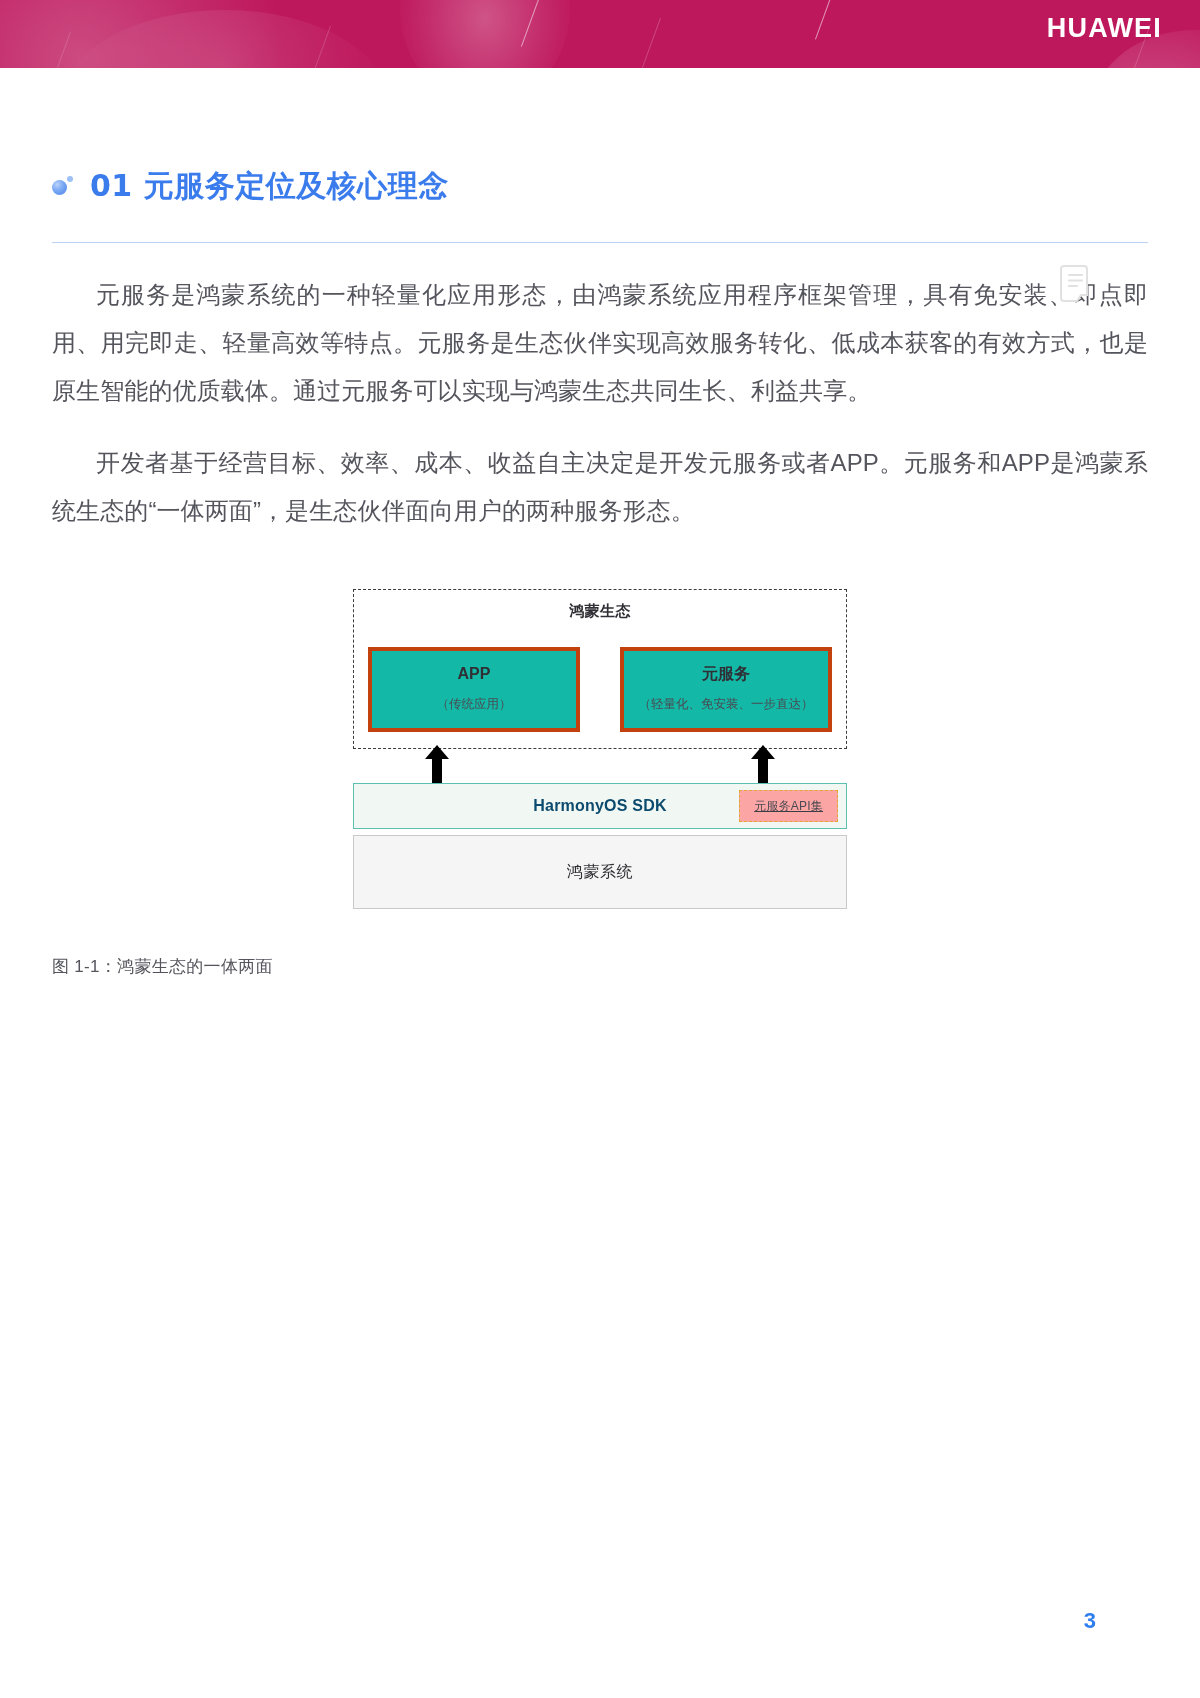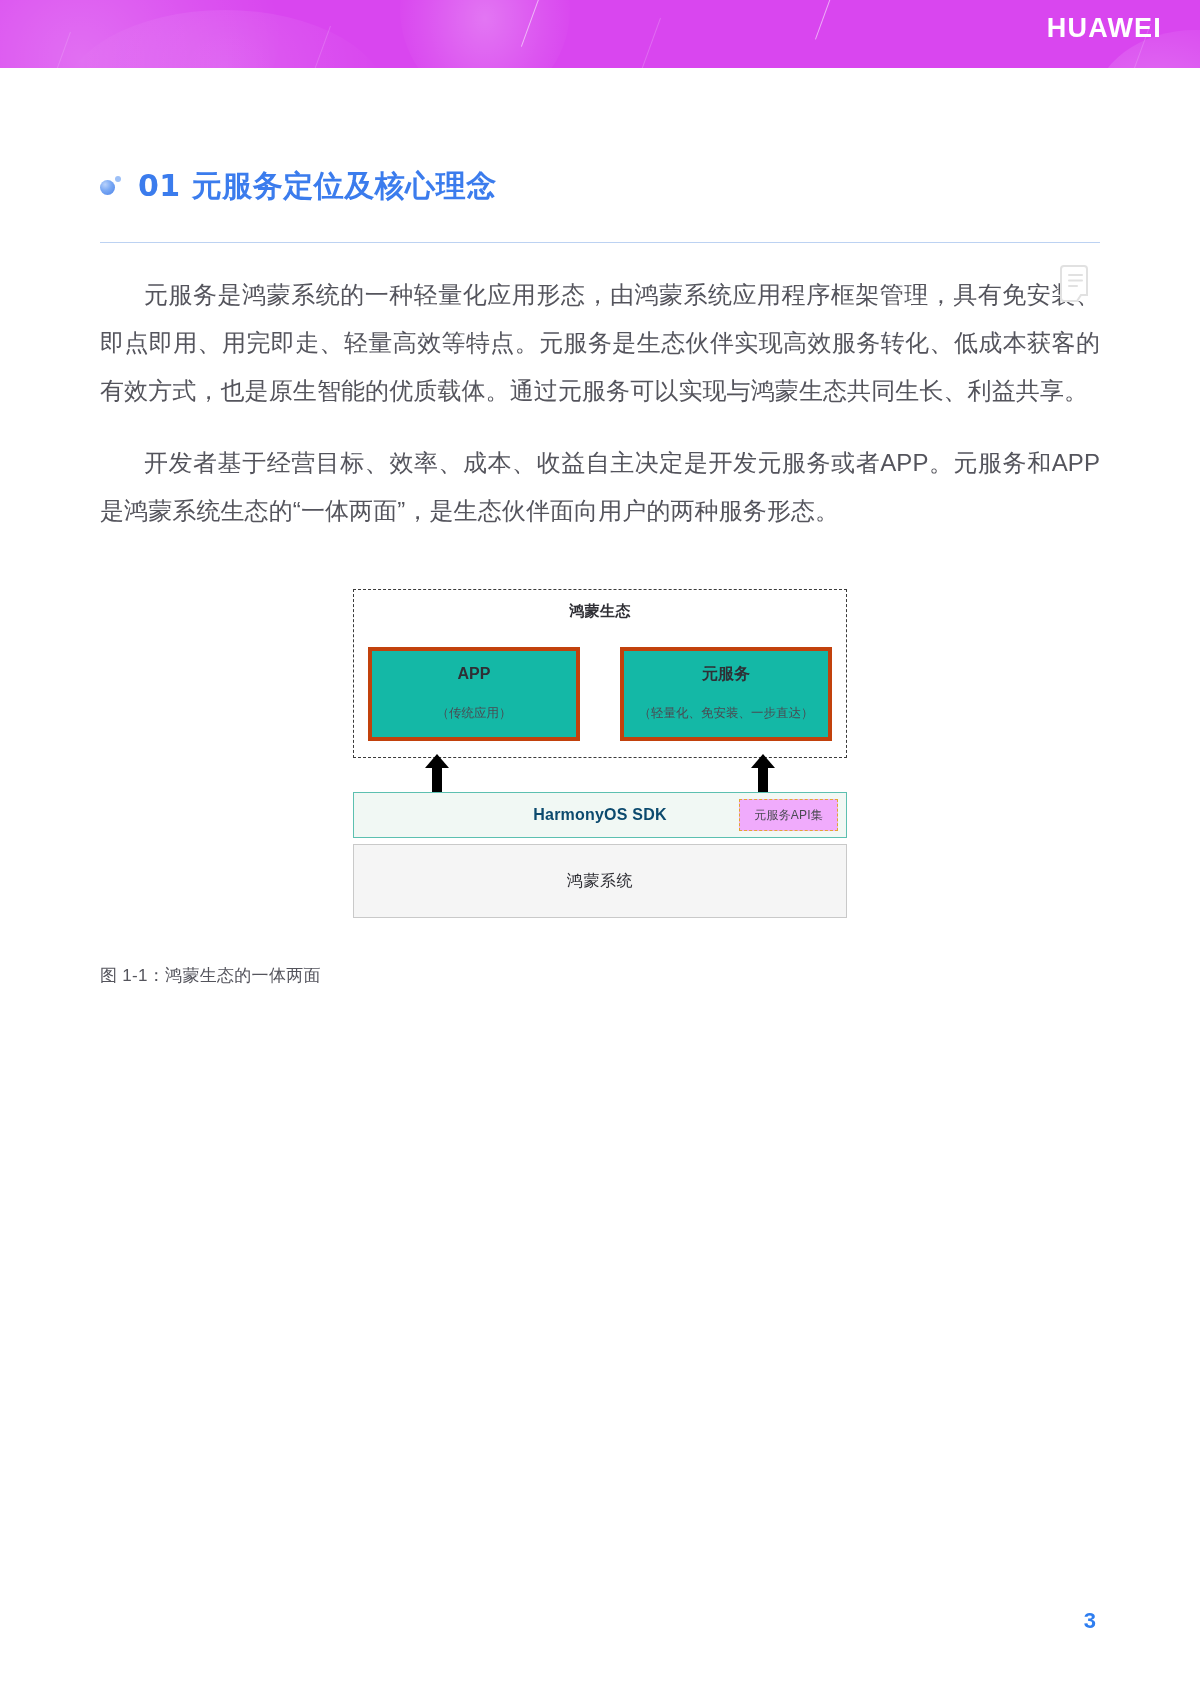--- a/index.html
+++ b/index.html
@@ -14,21 +14,21 @@
     color: #3c3c43;
     overflow: hidden;
     position: relative;
   }
 
   
   .header {
     position: relative;
     width: 1200px;
     height: 68px;
-    background: #d946ef;
+    background: #be185d;
     overflow: hidden;
   }
   .hdr-glow {
     position: absolute;
     border-radius: 50%;
     pointer-events: none;
   }
   .glow-a {
     left: -120px; top: -140px;
     width: 400px; height: 330px;
@@ -65,21 +65,21 @@
     letter-spacing: 1.2px;
     font-family: "Liberation Sans", sans-serif;
   }
 
   
   .page {
     position: relative;
     width: 1200px;
     height: 1630px;
     box-sizing: border-box;
-    padding: 0 100px;
+    padding: 0 52px;
   }
 
   
   .title-row {
     position: relative;
     display: flex;
     align-items: center;
     padding-top: 98px;
     height: 40px;
   }
@@ -187,21 +187,21 @@
   .eco-cell .t {
     font-size: 16px;
     font-weight: bold;
     color: #2f2f35;
     line-height: 22px;
   }
   .eco-cell .s {
     font-size: 12.5px;
     color: #4a4a52;
     line-height: 20px;
-    margin-top: 18px;
+    margin-top: 9px;
   }
 
   .arrow-band {
     position: relative;
     height: 34px;
   }
   .up-arrow {
     position: absolute;
     bottom: 0;
     width: 0; height: 0;
@@ -242,25 +242,26 @@
     color: #0c4a6e;
     letter-spacing: 0.2px;
   }
   .api-badge {
     position: absolute;
     right: 8px;
     top: 6px;
     height: 32px;
     padding: 0 14px;
     border: 1.6px dashed #e3a534;
-    background: #f0abfc;
+    background: #fca5a5;
     display: flex;
     align-items: center;
     justify-content: center;
     box-sizing: border-box;
+    text-decoration: underline;
   }
   .api-badge span {
     font-size: 12px;
     color: #4a4a52;
     letter-spacing: 0.2px;
   }
 
   .os-box {
     margin-top: 6px;
     border: 1px solid #c9c9c9;

